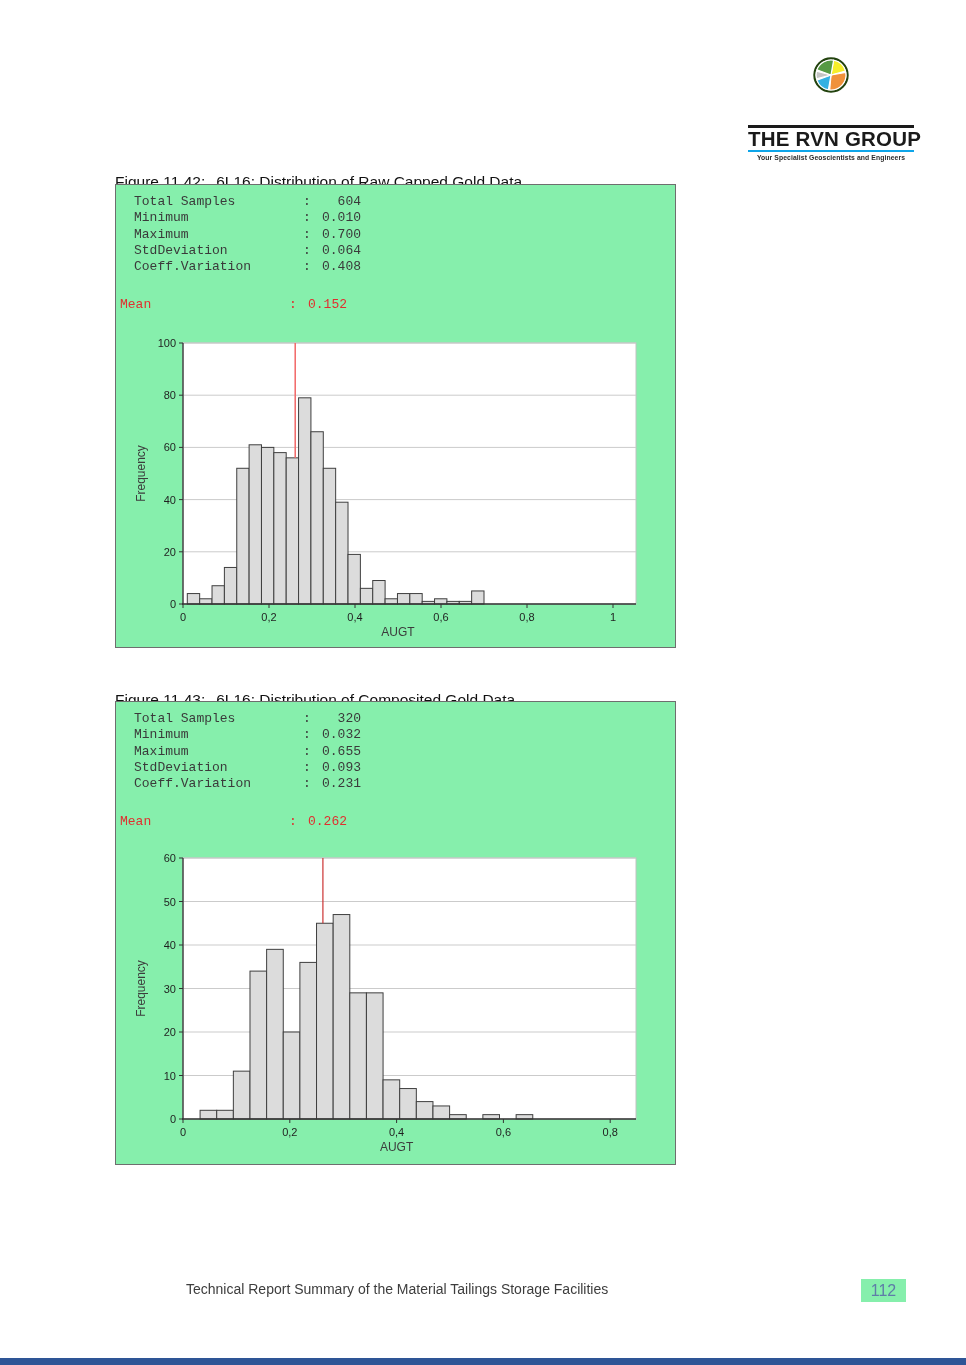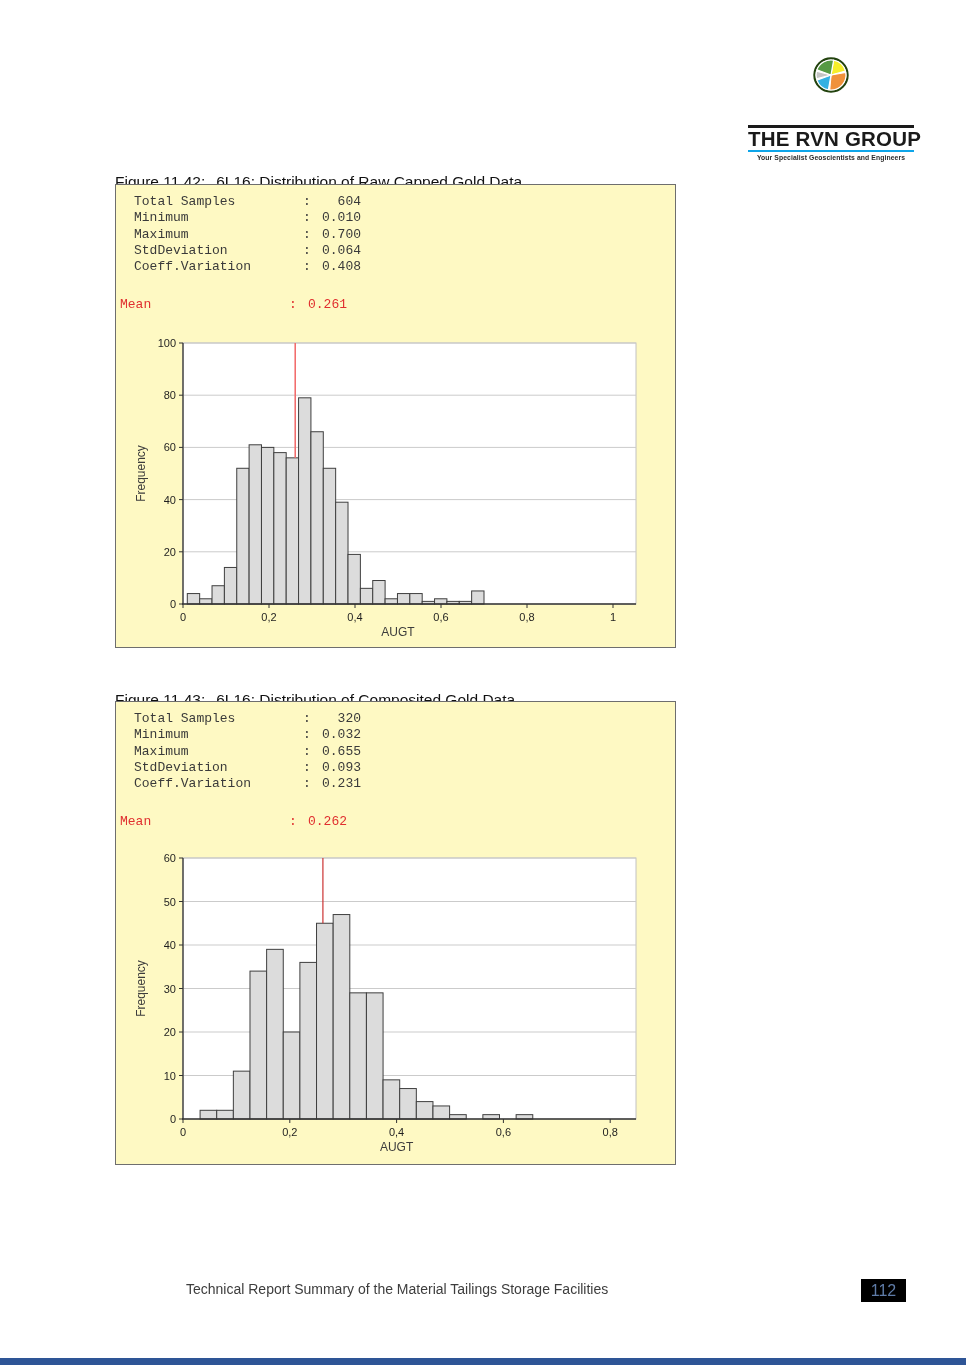--- a/index.html
+++ b/index.html
@@ -12,36 +12,36 @@
   .logo-mark{display:block;margin:0 auto 1px auto;}
   .logo-name{
     border-top:3px solid #1a1a1a;border-bottom:2px solid #0ea5e9;
     font-size:20.5px;font-weight:700;color:#1a1a1a;letter-spacing:0.2px;
     padding:0 0 1px 0;line-height:21px;white-space:nowrap;margin-top:29px;
   }
   .logo-tagline{font-size:6.8px;font-weight:700;color:#2b2b2b;margin-top:1.5px;letter-spacing:0.1px;white-space:nowrap;}
   
   .fig-title{position:absolute;left:115px;font-size:15.5px;font-weight:400;color:#101010;white-space:nowrap;}
   .fig-title .cap{margin-left:11px;}
-  .figbox{position:absolute;left:115px;width:559px;height:462px;border:1px solid #6e6e6e;background:#fef9c3;}
+  .figbox{position:absolute;left:115px;width:559px;height:462px;border:1px solid #6e6e6e;background:#86efac;}
   .stats{position:absolute;left:18px;top:9px;font-family:"Liberation Mono","DejaVu Sans Mono",monospace;
          font-size:13px;color:#3a3a3a;line-height:16.3px;}
   .stat-row{display:flex;}
   .s-label{width:169px;}
   .s-colon{width:10px;}
   .s-value{width:48px;text-align:right;}
   .mean-row{position:absolute;left:4px;top:112px;display:flex;
             font-family:"Liberation Mono","DejaVu Sans Mono",monospace;
             font-size:13px;color:#e02f2f;line-height:16.3px;}
   .chart{position:absolute;left:15px;top:150px;}
   .tick{font-family:"Liberation Sans",sans-serif;font-size:11px;fill:#1f1f1f;}
   .axis-label{font-family:"Liberation Sans",sans-serif;font-size:12px;fill:#3c3c3c;}
   
   .footer-text{position:absolute;left:186px;top:1281px;font-size:14px;color:#3d3d3d;white-space:nowrap;}
-  .page-num{position:absolute;left:861px;top:1279px;width:45px;height:23px;background:#000000;
+  .page-num{position:absolute;left:861px;top:1279px;width:45px;height:23px;background:#86efac;
             color:#5f7ca8;font-size:16px;line-height:23px;text-align:center;}
   .bottom-bar{position:absolute;left:0;bottom:0;width:966px;height:7px;}
 </style>
 </head>
 <body>
 
 <header class="logo">
   <svg class="logo-mark" width="42" height="42" viewBox="-21 -21 42 42">
     <circle cx="0" cy="0" r="16.6" fill="none" stroke-width="2.2" stroke="#23430f"></circle>
     <path d="M0,0 L2.6,-14.77 A15,15 0 0 1 14.49,-3.88 Z" stroke="#ffffff" stroke-width="1.2" fill="#f6ee2a"></path>
@@ -81,21 +81,21 @@
       </div>
       <div class="stat-row">
         <span class="s-label">Coeff.Variation</span>
         <span class="s-colon">:</span>
         <span class="s-value">0.408</span>
       </div>
     </div>
   <div class="mean-row">
     <span class="s-label">Mean</span>
     <span class="s-colon">:</span>
-    <span class="s-value">0.261</span>
+    <span class="s-value">0.152</span>
   </div>
   <svg class="chart" width="530" height="310">
       <rect x="52" y="8" width="453" height="261" fill="#ffffff" stroke="#c2c2c2" stroke-width="1"></rect>
       <line x1="52" y1="216.8" x2="505" y2="216.8" stroke="#cbcbcb" stroke-width="1"></line>
       <line x1="52" y1="164.60000000000002" x2="505" y2="164.60000000000002" stroke="#cbcbcb" stroke-width="1"></line>
       <line x1="52" y1="112.4" x2="505" y2="112.4" stroke="#cbcbcb" stroke-width="1"></line>
       <line x1="52" y1="60.20000000000002" x2="505" y2="60.20000000000002" stroke="#cbcbcb" stroke-width="1"></line>
       <line x1="52" y1="8" x2="505" y2="8" stroke="#cbcbcb" stroke-width="1"></line>
       <rect x="56.3" y="258.56" width="12.3625" height="10.44" fill="#dcdcdc" stroke="#3f3f3f" stroke-width="1"></rect>
       <rect x="68.6625" y="263.78" width="12.3625" height="5.22" fill="#dcdcdc" stroke="#3f3f3f" stroke-width="1"></rect>

